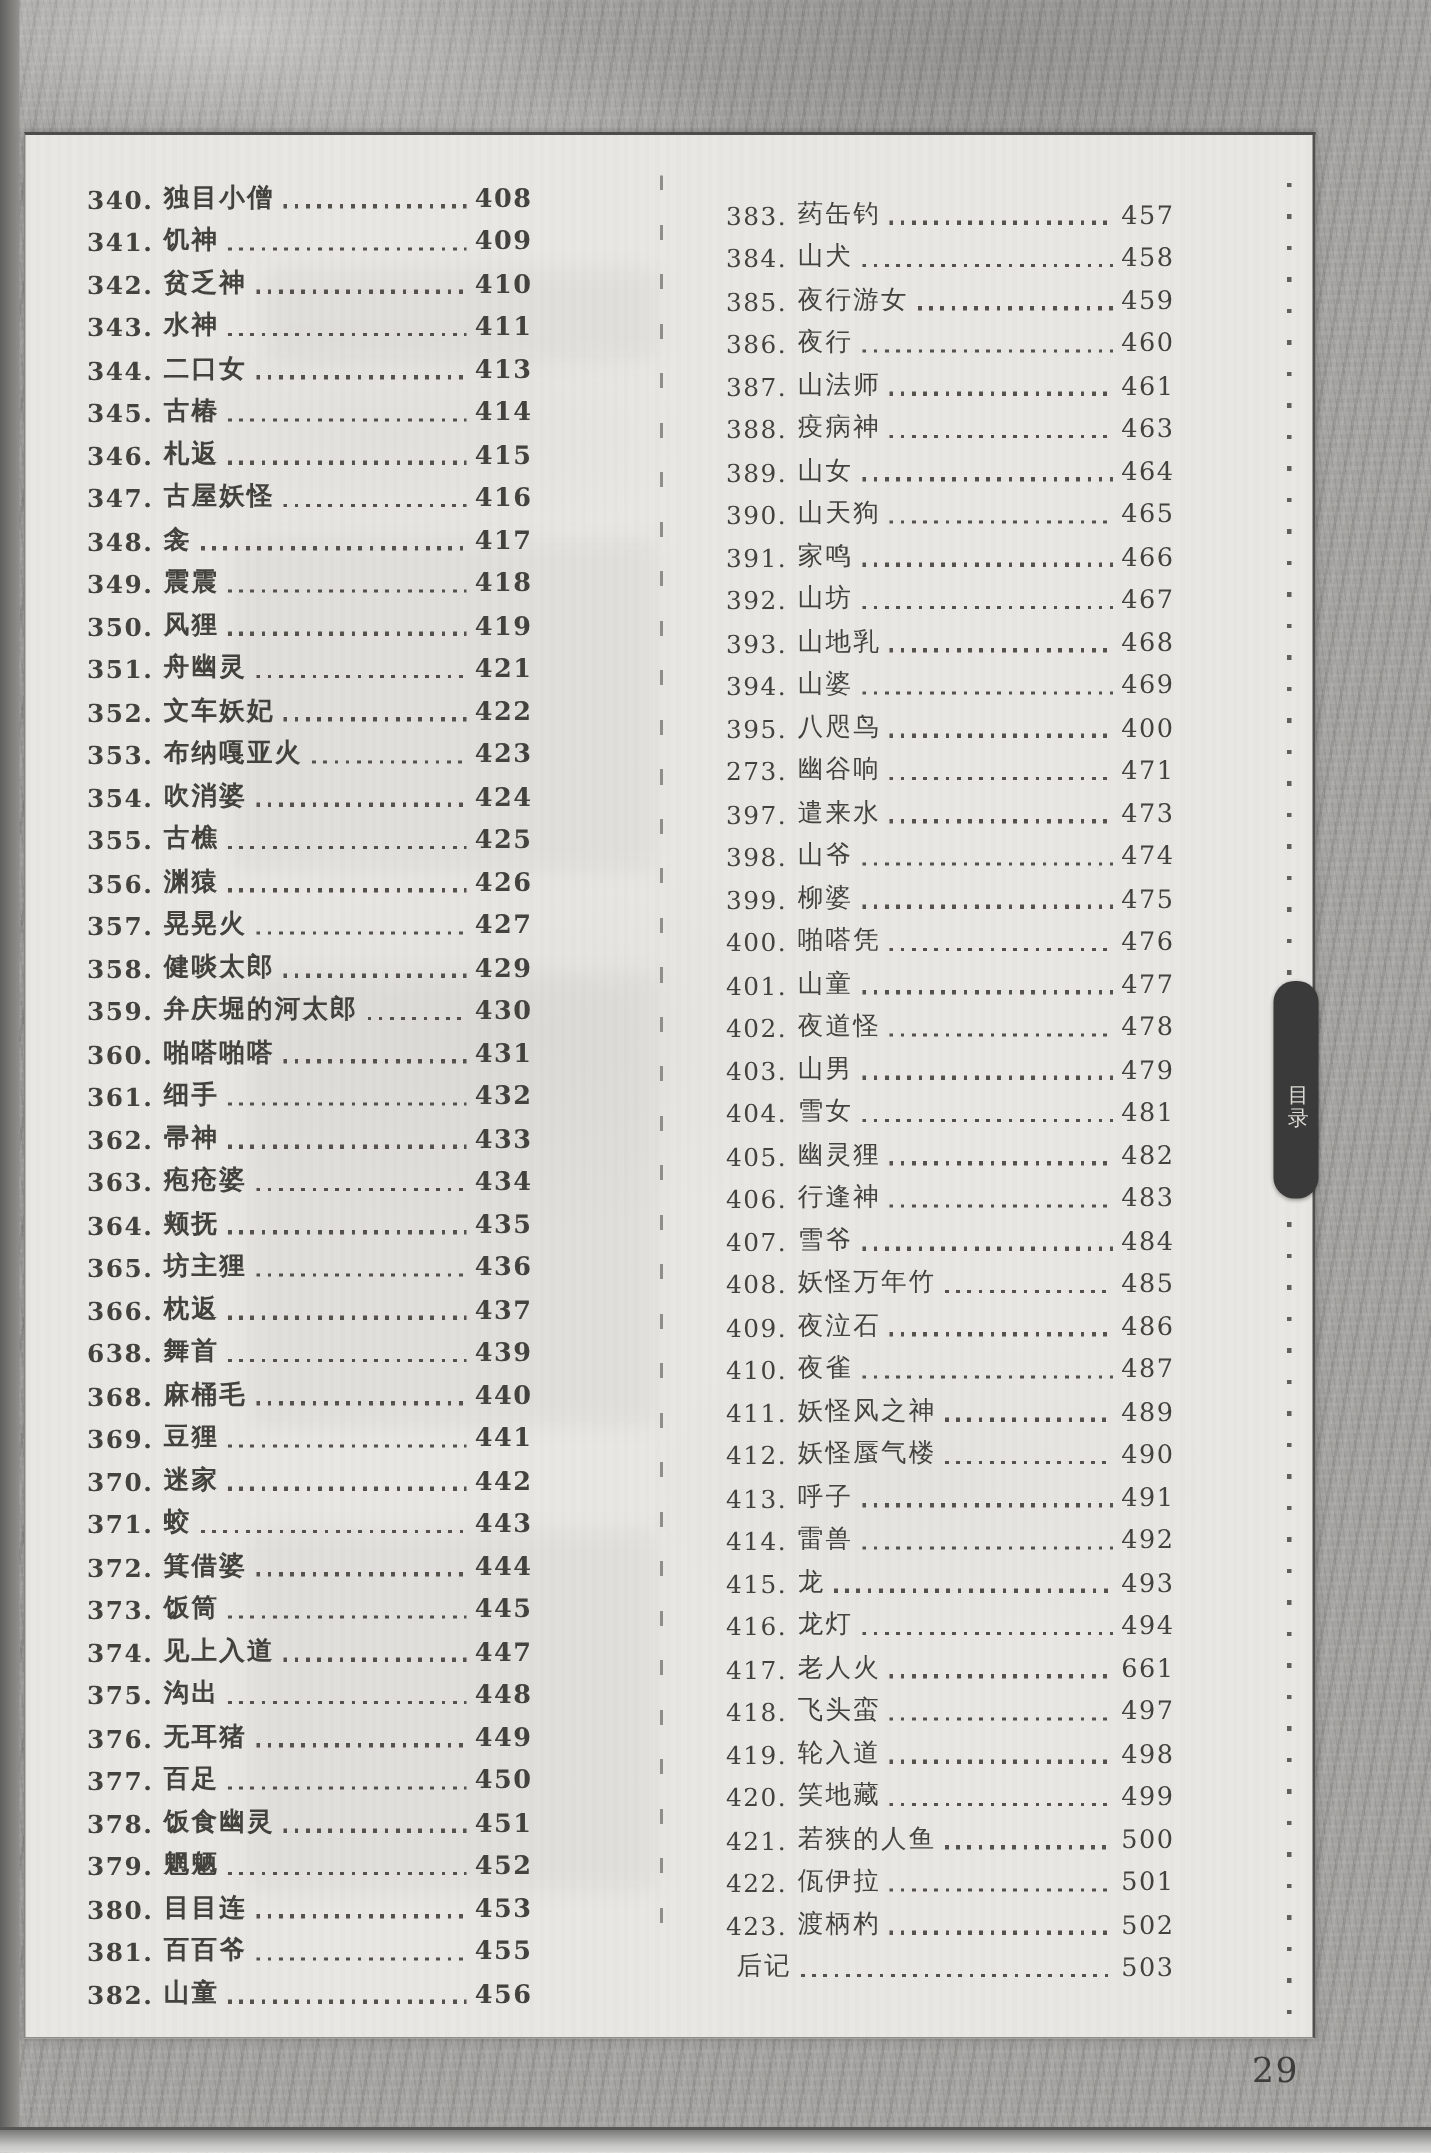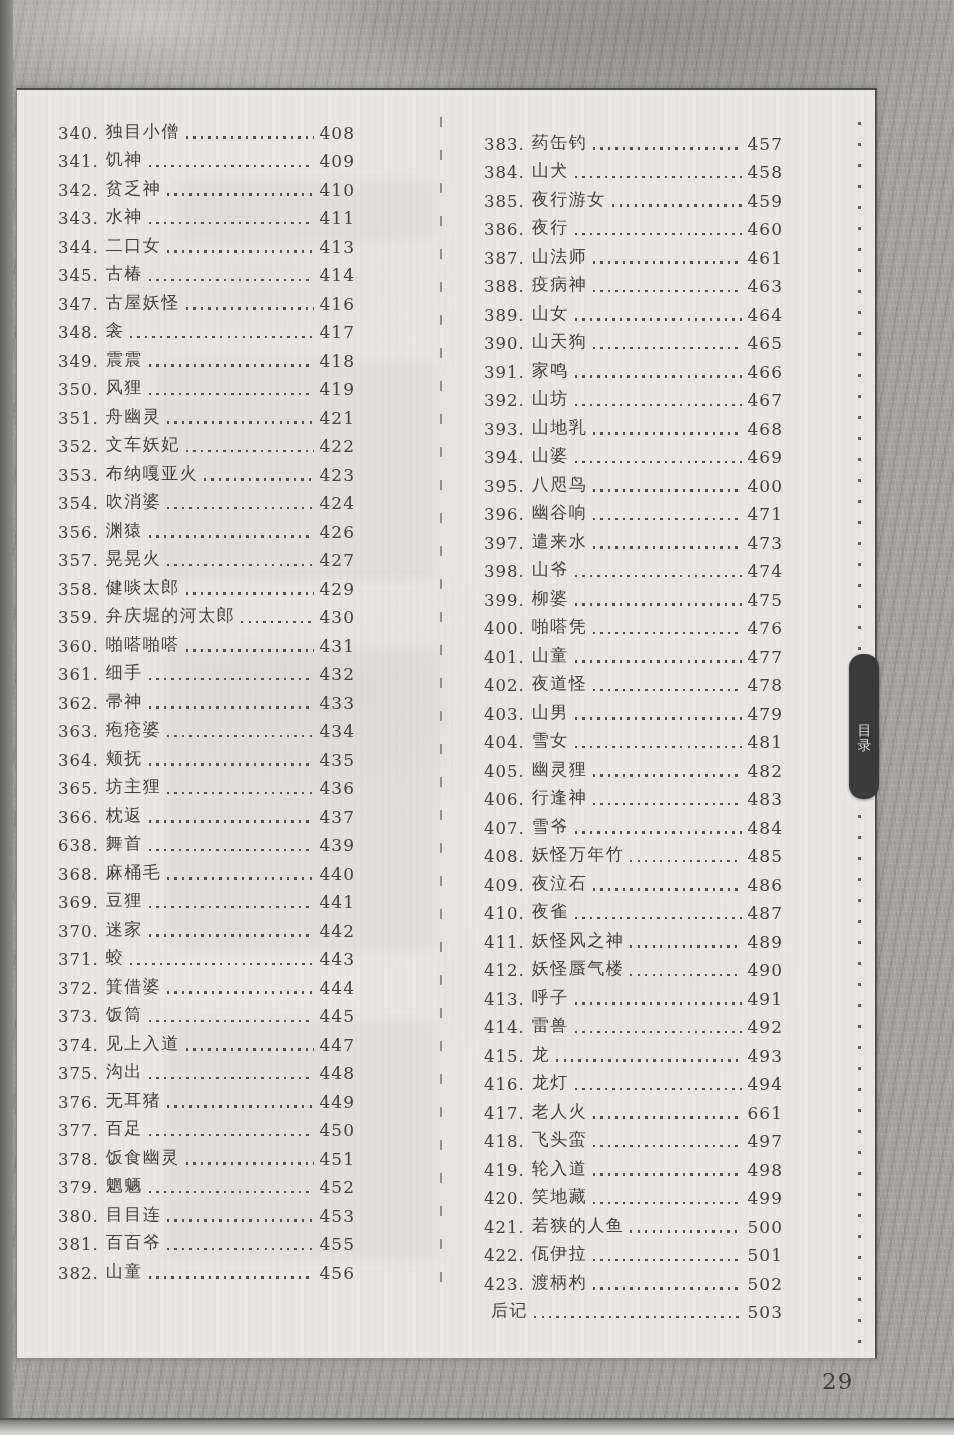--- a/index.html
+++ b/index.html
@@ -37,21 +37,21 @@
     border-top:2px solid #4c4c4a;
     border-right:2px solid #50504e;
     border-left:1px solid #86858*1;
     border-left:1px solid #868581;
     border-bottom:1px solid #8e8d89;
     box-shadow:0 0 6px rgba(0,0,0,.25);
   }
   .ghost{position:absolute;background:rgba(90,90,90,.055);filter:blur(7px);border-radius:6px;}
 
   .col{position:absolute;color:#44423d;}
-  .col-left{left:41px;top:24px;width:297px;}
+  .col-left{left:41px;top:24px;width:297px;font-weight:bold;}
   .col-right{left:467px;top:35px;width:299px;}
 
   .entry{
     display:flex;align-items:flex-end;height:28.5px;
     font-size:17px;letter-spacing:.5px;white-space:nowrap;
   }
   .entry .no{font-size:16.5px;margin-right:7px;letter-spacing:1px;}
   .entry .title{letter-spacing:1.5px;}
   .entry .leader{
     flex:1;height:2.4px;margin:0 6px 4px 6px;min-width:12px;
@@ -76,21 +76,21 @@
   }
   .side-tab span{
     writing-mode:vertical-rl;text-orientation:upright;
     color:#dcdad4;font-size:14px;letter-spacing:14px;
     font-family:"DejaVu Sans","Liberation Sans",sans-serif;
     transform:translateX(1px);
   }
 
   .folio{
     position:absolute;left:822px;top:1368px;width:44px;
-    font-size:23px;color:#3e3d3b;text-align:left;letter-spacing:1px;
+    font-size:23px;color:#3e3d3b;text-align:right;letter-spacing:1px;
   }
 </style>
 </head>
 <body>
 
 <div class="scan">
 
   <div class="left-strip"></div>
 
   <div class="paper">
@@ -131,20 +131,26 @@
           <span class="leader"></span>
           <span class="pg">413</span>
         </div>
         <div class="entry">
           <span class="no">345.</span>
           <span class="title">古椿</span>
           <span class="leader"></span>
           <span class="pg">414</span>
         </div>
         <div class="entry">
+          <span class="no">346.</span>
+          <span class="title">札返</span>
+          <span class="leader"></span>
+          <span class="pg">415</span>
+        </div>
+        <div class="entry">
           <span class="no">347.</span>
           <span class="title">古屋妖怪</span>
           <span class="leader"></span>
           <span class="pg">416</span>
         </div>
         <div class="entry">
           <span class="no">348.</span>
           <span class="title">衾</span>
           <span class="leader"></span>
           <span class="pg">417</span>
@@ -179,20 +185,26 @@
           <span class="leader"></span>
           <span class="pg">423</span>
         </div>
         <div class="entry">
           <span class="no">354.</span>
           <span class="title">吹消婆</span>
           <span class="leader"></span>
           <span class="pg">424</span>
         </div>
         <div class="entry">
+          <span class="no">355.</span>
+          <span class="title">古樵</span>
+          <span class="leader"></span>
+          <span class="pg">425</span>
+        </div>
+        <div class="entry">
           <span class="no">356.</span>
           <span class="title">渊猿</span>
           <span class="leader"></span>
           <span class="pg">426</span>
         </div>
         <div class="entry">
           <span class="no">357.</span>
           <span class="title">晃晃火</span>
           <span class="leader"></span>
           <span class="pg">427</span>
@@ -424,21 +436,21 @@
           <span class="leader"></span>
           <span class="pg">469</span>
         </div>
         <div class="entry">
           <span class="no">395.</span>
           <span class="title">八咫鸟</span>
           <span class="leader"></span>
           <span class="pg">400</span>
         </div>
         <div class="entry">
-          <span class="no">396.</span>
+          <span class="no">273.</span>
           <span class="title">幽谷响</span>
           <span class="leader"></span>
           <span class="pg">471</span>
         </div>
         <div class="entry">
           <span class="no">397.</span>
           <span class="title">遣来水</span>
           <span class="leader"></span>
           <span class="pg">473</span>
         </div>

